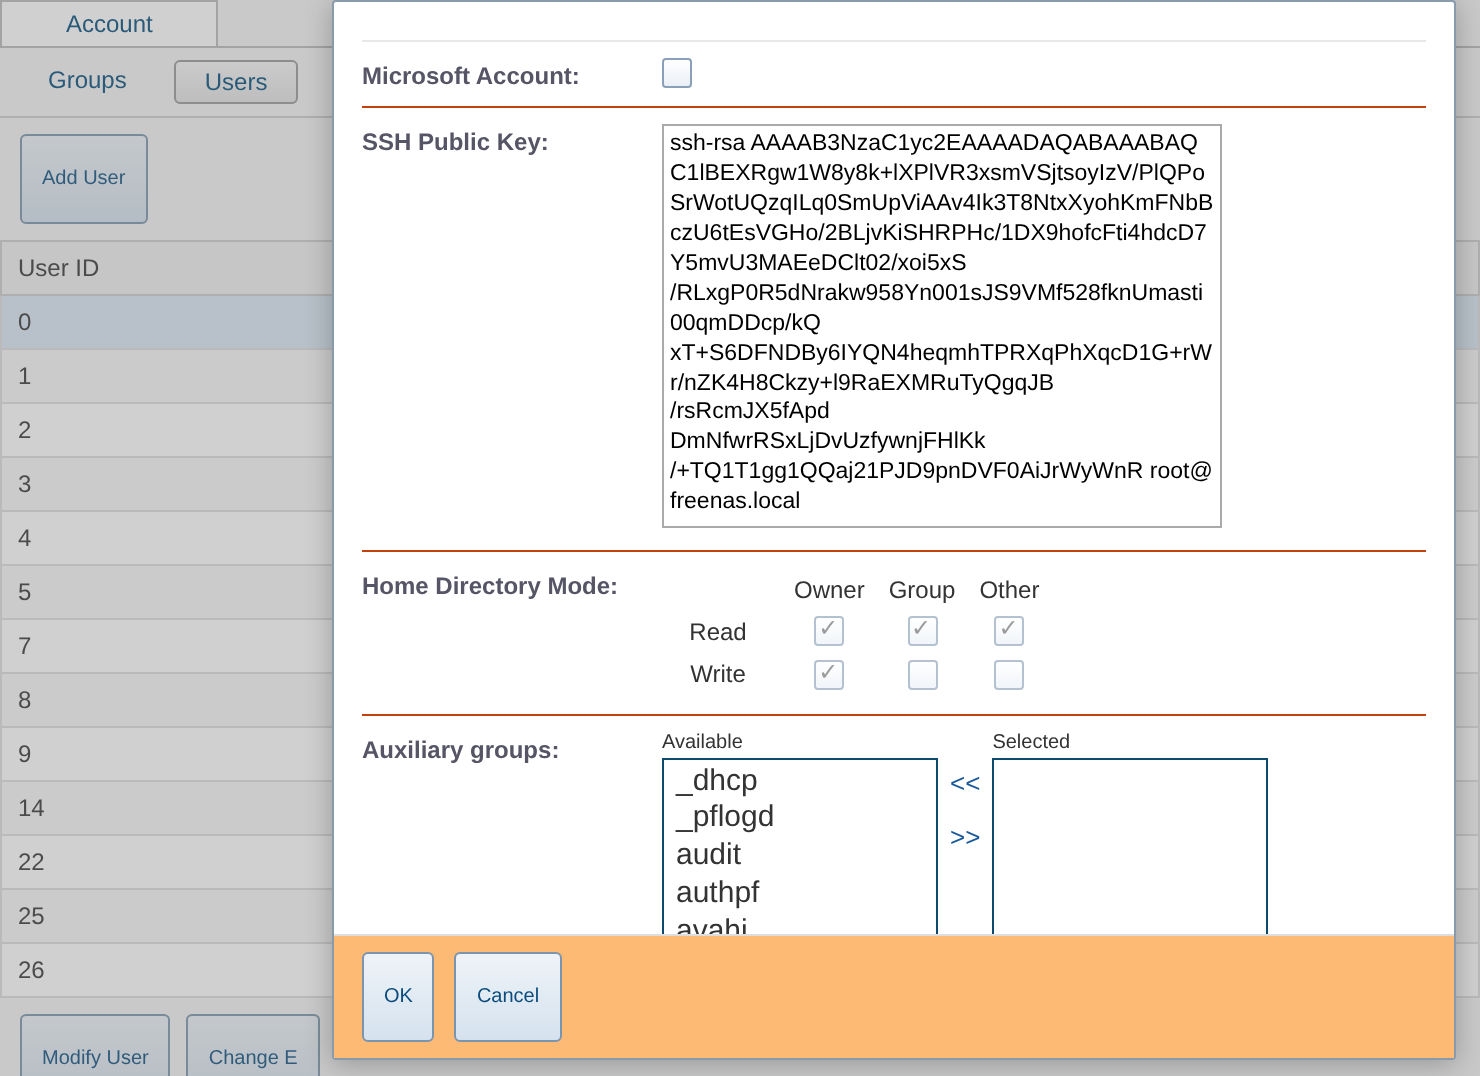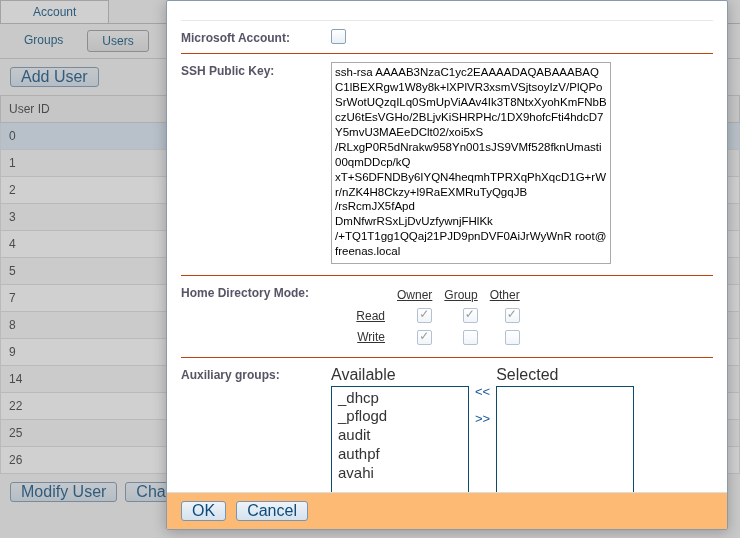--- a/index.html
+++ b/index.html
@@ -50,26 +50,26 @@
   background: linear-gradient(#f7f7f7,#e3e3e3);
   font-size: 12px;
   color: #004b7a;
   cursor: pointer;
 }
 .subtab.plain {
   border: none;
   background: none;
 }
 .btn {
-  padding: 0 10px;
+  padding: 16px 10px;
   border: 1px solid #7a95ad;
   border-radius: 3px;
   background: linear-gradient(#eef3f8,#d5e2ee);
   color: #0a4c7d;
-  font-size: 16px;
+  font-size: 10px;
   cursor: pointer;
 }
 .add-user-area {
   padding: 8px 10px;
 }
 .table {
   width: 100%;
   border-collapse: collapse;
   font-size: 12px;
 }
@@ -164,41 +164,40 @@
   top: -2px; left: 1px;
   font-size: 12px;
   color: #666;
 }
 .chk.disabled { opacity: 0.65; }
 .perm-table {
   font-size: 12px;
 }
 .perm-table td, .perm-table th {
   padding: 2px 10px 2px 0;
-  text-align: right;
+  text-align: center;
   font-weight: normal;
-  text-decoration: underline;
 }
 .perm-table .rowlabel { width: 62px; margin-top: 32px; }
 .dual-list {
   display: flex;
   gap: 6px;
 }
 .listbox {
   width: 138px;
   height: 120px;
   border: 1px solid #0c4a6e;
   overflow-y: scroll;
   padding: 2px 6px;
   font-size: 15px;
   line-height: 1.25;
   background: #fff;
 }
 .listbox-wrap { display: flex; flex-direction: column; }
-.list-label { font-size: 16px; margin-bottom: 2px; color: #333; }
+.list-label { font-size: 10px; margin-bottom: 2px; color: #333; }
 .arrows {
   display: flex;
   flex-direction: column;
   justify-content: flex-start;
   gap: 12px;
   padding-top: 18px;
   font-size: 13px;
   color: #1a5a9a;
 }
 .arrows span { cursor: pointer; }

